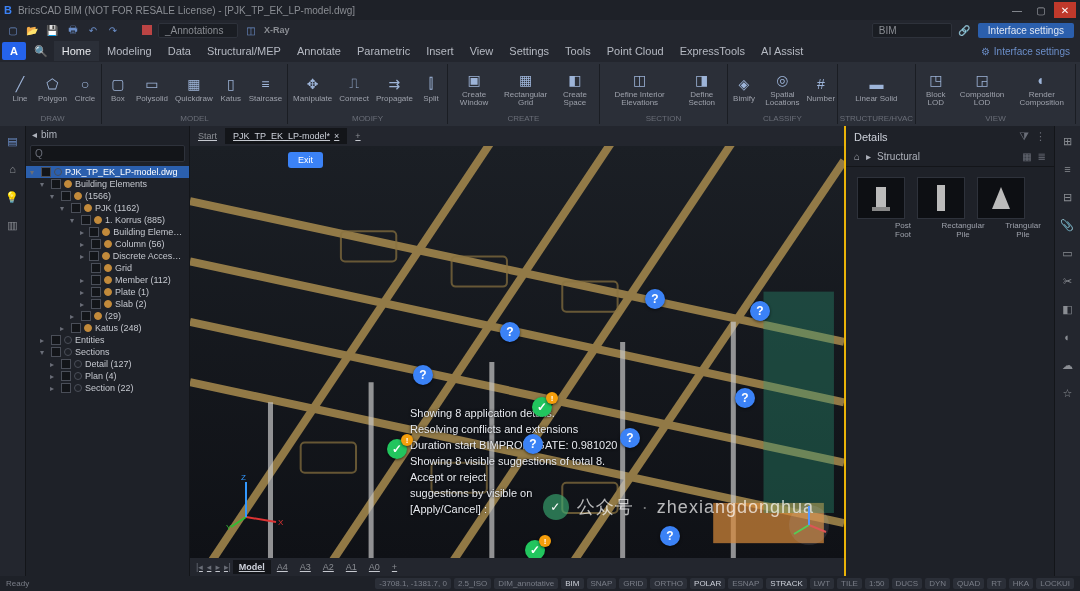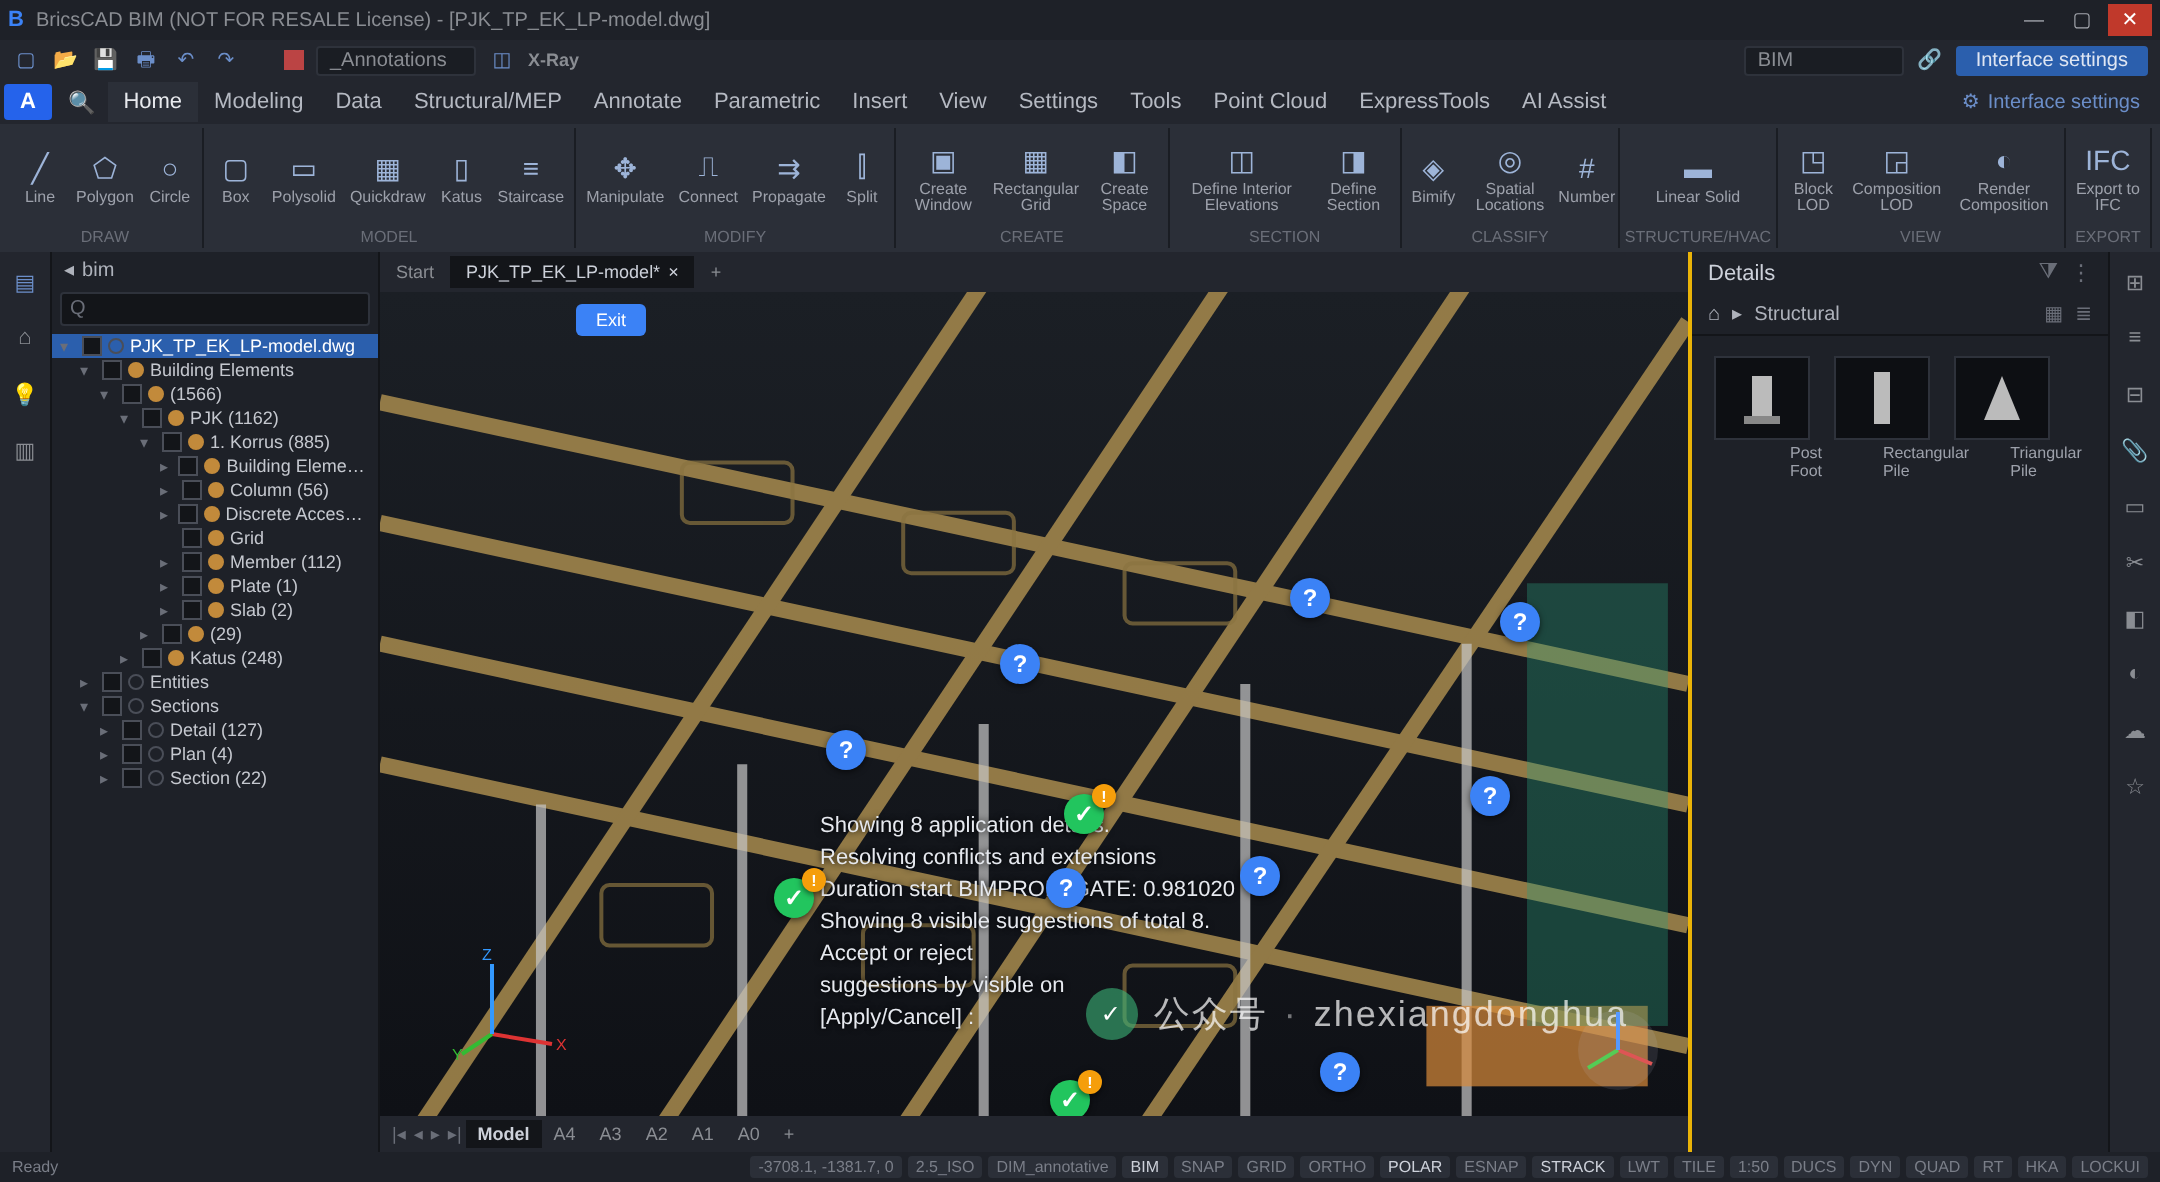--- a/index.html
+++ b/index.html
@@ -35,21 +35,21 @@
 .lpanel .phdr { padding:3px 6px; font-size:10px; color:#aeb2bb; display:flex; align-items:center; gap:4px; }
 .lpanel .search { margin:2px 4px; background:#131519; border:1px solid #2e323b; padding:2px 4px; font-size:10px; color:#6a6e78; border-radius:2px; }
 .tree { flex:1; overflow:auto; font-size:9px; padding:2px 0; }
 .tnode { display:flex; align-items:center; padding:1px 4px; gap:3px; cursor:pointer; white-space:nowrap; }
 .tnode.sel { background:#2b5fad; color:#fff; }
 .tnode .arr { width:8px; color:#6a6e78; font-size:8px; }
 .tnode .chk { width:10px; height:10px; border:1px solid #4a4e58; background:#131519; flex-shrink:0; }
 .tnode .dot { width:8px; height:8px; border-radius:50%; border:1px solid #4a4e58; flex-shrink:0; }
 .tnode .dot.on { background:#c28a3b; border-color:#c28a3b; }
 .tnode .nm { overflow:hidden; text-overflow:ellipsis; }
-.center { flex:1; display:flex; flex-direction:column; background:#d946ef; position:relative; }
+.center { flex:1; display:flex; flex-direction:column; background:#d946ef; position:relative;text-decoration:underline; }
 .doctabs { height:20px; background:#23262e; display:flex; align-items:center; font-size:9px; }
 .doctabs .dtab { padding:3px 8px; color:#8a8d93; display:flex; align-items:center; gap:4px; }
 .doctabs .dtab.active { background:#131519; color:#cdd1da; }
 .viewport { flex:1; position:relative; overflow:hidden; background:linear-gradient(180deg,#1b1f25 0%,#0f1116 100%); }
 .viewport svg.scene { position:absolute; inset:0; width:100%; height:100%; }
 .marker { position:absolute; width:20px; height:20px; border-radius:50%; display:flex; align-items:center; justify-content:center; color:#fff; font-weight:bold; font-size:12px; cursor:pointer; box-shadow:0 1px 3px rgba(0,0,0,.6); }
 .marker.q { background:#3b82f6; }
 .marker.ok { background:#22c55e; }
 .marker.warn { width:12px; height:12px; background:#f59e0b; font-size:8px; border-radius:50%; }
 .exit-pill { position:absolute; top:6px; left:98px; background:#3b82f6; color:#fff; font-size:9px; padding:3px 10px; border-radius:3px; cursor:pointer; }
@@ -62,21 +62,21 @@
 .modeltabs .mt.active { background:#131519; color:#cdd1da; font-weight:bold; }
 .modeltabs .nav { color:#6a6e78; padding:0 2px; cursor:pointer; }
 .rpanel { width:210px; background:#1e2128; display:flex; flex-direction:column; border-left:2px solid #eab308; }
 .rpanel .dhdr { padding:4px 8px; font-size:11px; color:#cdd1da; display:flex; align-items:center; justify-content:space-between; }
 .rpanel .dhdr .ricons { display:flex; gap:6px; color:#6a6e78; }
 .rpanel .crumb { padding:4px 8px; font-size:10px; color:#aeb2bb; display:flex; align-items:center; gap:6px; border-bottom:1px solid #131519; }
 .rpanel .crumb .ricons { margin-left:auto; display:flex; gap:6px; color:#6a6e78; }
 .cards { display:flex; gap:6px; padding:10px 8px; }
 .card { width:54px; display:flex; flex-direction:column; align-items:center; gap:3px; cursor:pointer; }
 .card .thumb { width:48px; height:42px; background:#0d0f13; border:1px solid #2e323b; display:flex; align-items:center; justify-content:center; }
-.card .clbl { font-size:8px; color:#9da1ab; line-height:1.1;margin-left:44px; }
+.card .clbl { font-size:8px; color:#9da1ab; text-align:center; line-height:1.1;margin-left:44px; }
 .rrail { width:26px; background:#23262e; display:flex; flex-direction:column; align-items:center; padding-top:6px; gap:10px; border-left:1px solid #131519; }
 .rrail div { width:18px; height:18px; color:#8a8d93; display:flex; align-items:center; justify-content:center; cursor:pointer; }
 .statusbar { height:15px; background:#1e2128; display:flex; align-items:center; font-size:8px; color:#7a7e88; padding:0 6px; position:absolute; bottom:0; left:0; right:0; }
 .statusbar .sleft { flex:0 0 auto; }
 .statusbar .sright { margin-left:auto; display:flex; gap:3px; }
 .statusbar .chip { background:#2b2f38; padding:1px 4px; border-radius:2px; }
 .statusbar .chip.on { color:#cdd1da; }
 .ucs-ball { position:absolute; bottom:10px; right:12px; width:46px; height:46px; pointer-events:none; }
 </style>
 </head>
@@ -264,29 +264,20 @@
         <div class="rtool">
           <div class="ic">◲</div>
           <div class="lbl">Composition LOD</div>
         </div>
         <div class="rtool">
           <div class="ic">◐</div>
           <div class="lbl">Render Composition</div>
         </div>
       </div>
       <div class="gname">VIEW</div>
-    </div>
-    <div class="rgroup">
-      <div class="tools">
-        <div class="rtool">
-          <div class="ic">IFC</div>
-          <div class="lbl">Export to IFC</div>
-        </div>
-      </div>
-      <div class="gname">EXPORT</div>
     </div>
   </div>
 
 <div class="body">
 
   <div class="lrail">
     <div class="active">▤</div>
     <div>⌂</div>
     <div>💡</div>
     <div>▥</div>

